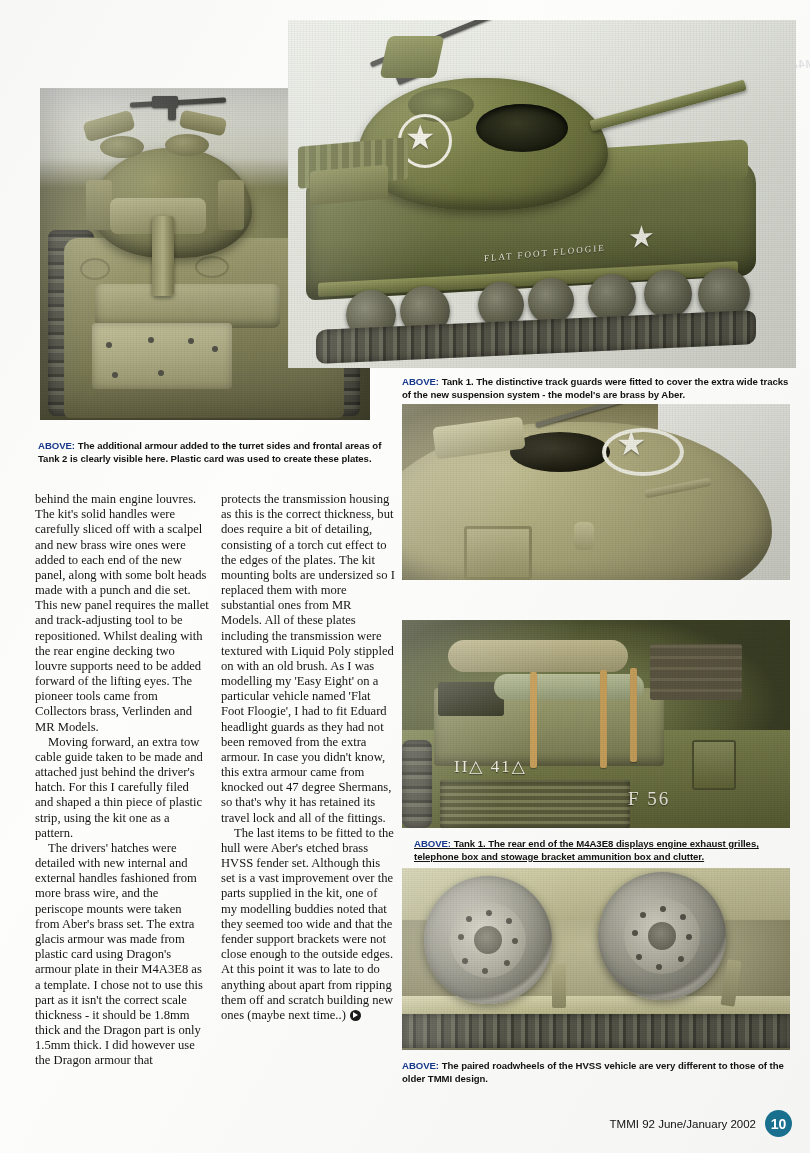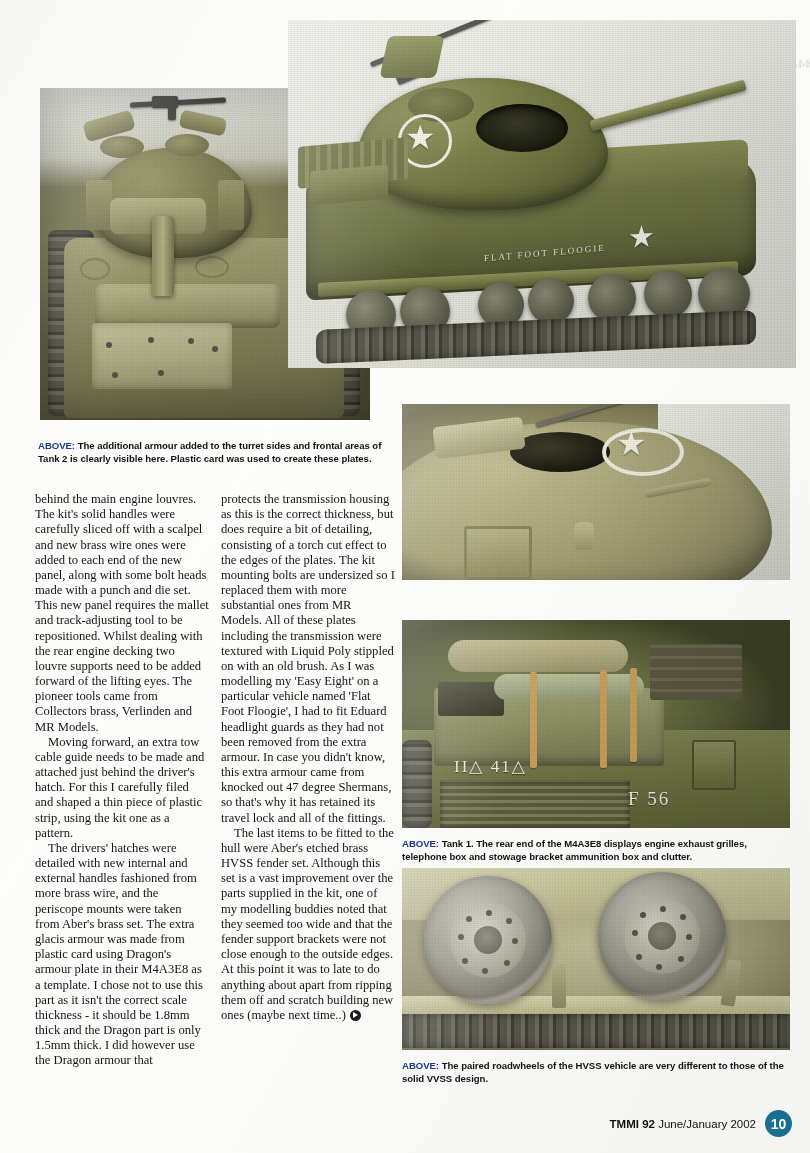--- a/index.html
+++ b/index.html
@@ -100,21 +100,21 @@
   .col p{margin:0;}
   .col p.ind{text-indent:13px;}
   .endmark{display:inline-block;width:11px;height:11px;border-radius:50%;
      background:#1b1b1b;position:relative;top:2px;margin-left:4px;}
   .endmark::after{content:"";position:absolute;left:3.5px;top:2.4px;
      border-left:5px solid #ffffff;border-top:3px solid transparent;border-bottom:3px solid transparent;}
 
   
   .footer{position:absolute;right:18px;bottom:16px;display:flex;align-items:center;gap:9px;}
   .footer-text{font-size:11.5px;color:#111;}
-  .footer-text b{font-weight:bold;}
+  .footer-text b{font-weight:normal;}
   .pagebadge{width:27px;height:27px;border-radius:50%;background:#18708e;color:#fff;
      display:flex;align-items:center;justify-content:center;font-size:14px;font-weight:bold;}
 </style>
 </head>
 <body>
 
 <div class="page">
 
   <div class="bleed b1">NEW SPECIAL FEATURE</div>
   <div class="bleed b2">M4A3 75MM, M4 105MM, M4A3 75MM 'LATE', M4A3 105MM HOWITZER</div>
@@ -231,20 +231,23 @@
     <div class="star" style="left:340px;top:202px;font-size:30px;transform:skewY(-4deg);">★</div>
     <div class="marking" style="left:196px;top:228px;font-size:9px;transform:skewY(-5deg);">FLAT FOOT FLOOGIE</div>
     <div class="sheen"></div>
     <div class="grain"></div>
   </div>
 
   <div class="caption" style="left:38px;top:440px;width:350px;">
     <span class="lead">ABOVE:</span><span> The additional armour added to the turret sides and frontal areas of Tank 2 is clearly visible here. Plastic card was used to create these plates.</span>
   </div>
 
+  <div class="caption" style="left:402px;top:376px;width:390px;">
+    <span class="lead">ABOVE:</span><span> Tank 1. The distinctive track guards were fitted to cover the extra wide tracks of the new suspension system - the model's are brass by Aber.</span>
+  </div>
 
   <div class="photo" style="left:402px;top:404px;width:388px;height:176px;">
     <div class="ph-inner olive3"></div>
 
     <div style="position:absolute;right:0;top:0;width:34%;height:100%;
          background:linear-gradient(180deg,#e9eae3,#d8d9cf);"></div>
 
     <div style="position:absolute;left:-30px;top:18px;width:400px;height:180px;border-radius:50% 46% 30% 30%/60% 62% 40% 40%;
         background:radial-gradient(ellipse at 34% 26%,#c0bc90,#a6a276 52%,#84815c 88%);
         box-shadow:inset 0 -14px 24px rgba(0,0,0,.3);"></div>
@@ -303,21 +306,21 @@
     <div class="strap" style="left:228px;top:48px;width:7px;height:94px;"></div>
 
     <div class="marking" style="left:52px;top:136px;font-size:17px;">II△ 41△</div>
     <div class="marking" style="left:226px;top:168px;font-size:19px;">F 56</div>
 
     <div class="track-v" style="left:0px;top:120px;width:30px;height:88px;"></div>
     <div class="sheen"></div>
       <div class="grain"></div>
   </div>
 
-  <div class="caption" style="left:402px;top:838px;width:390px;">
+  <div class="caption" style="left:414px;top:838px;width:390px;text-decoration:underline;">
     <span class="lead">ABOVE:</span><span> Tank 1. The rear end of the M4A3E8 displays engine exhaust grilles, telephone box and stowage bracket ammunition box and clutter.</span>
   </div>
 
   <div class="photo" style="left:402px;top:868px;width:388px;height:182px;">
     <div class="ph-inner olive5"></div>
 
     <div style="position:absolute;left:0;top:0;width:100%;height:52px;
         background:linear-gradient(180deg,#cdcba2,#b8b58d);"></div>
     <div style="position:absolute;left:0;top:128px;width:100%;height:22px;
         background:linear-gradient(180deg,#d7d5ad,#b3b084);"></div>
@@ -350,26 +353,26 @@
         background:linear-gradient(180deg,#b4b189,#8d8b66);"></div>
     <div style="position:absolute;left:322px;top:92px;width:14px;height:46px;border-radius:2px;
         background:linear-gradient(180deg,#b4b189,#8d8b66);transform:rotate(9deg);"></div>
 
     <div class="track" style="left:0px;top:146px;width:100%;height:34px;border-radius:0;"></div>
     <div class="sheen"></div>
       <div class="grain"></div>
   </div>
 
   <div class="caption" style="left:402px;top:1060px;width:390px;">
-    <span class="lead">ABOVE:</span><span> The paired roadwheels of the HVSS vehicle are very different to those of the solid VVSS design.</span>
+    <span class="lead">ABOVE:</span><span> The paired roadwheels of the HVSS vehicle are very different to those of the older TMMI design.</span>
   </div>
 
   <div class="col" style="left:35px;top:492px;width:174px;">
     <p>behind the main engine louvres. The kit's solid handles were carefully sliced off with a scalpel and new brass wire ones were added to each end of the new panel, along with some bolt heads made with a punch and die set. This new panel requires the mallet and track-adjusting tool to be repositioned. Whilst dealing with the rear engine decking two louvre supports need to be added forward of the lifting eyes. The pioneer tools came from Collectors brass, Verlinden and MR Models.</p>
-    <p class="ind">Moving forward, an extra tow cable guide needs to be made and attached just behind the driver's hatch. For this I carefully filed and shaped a thin piece of plastic strip, using the kit one as a pattern.</p>
+    <p class="ind">Moving forward, an extra tow cable guide taken to be made and attached just behind the driver's hatch. For this I carefully filed and shaped a thin piece of plastic strip, using the kit one as a pattern.</p>
     <p class="ind">The drivers' hatches were detailed with new internal and external handles fashioned from more brass wire, and the periscope mounts were taken from Aber's brass set. The extra glacis armour was made from plastic card using Dragon's armour plate in their M4A3E8 as a template. I chose not to use this part as it isn't the correct scale thickness - it should be 1.8mm thick and the Dragon part is only 1.5mm thick. I did however use the Dragon armour that</p>
   </div>
 
   <div class="col" style="left:221px;top:492px;width:174px;">
     <p>protects the transmission housing as this is the correct thickness, but does require a bit of detailing, consisting of a torch cut effect to the edges of the plates. The kit mounting bolts are undersized so I replaced them with more substantial ones from MR Models. All of these plates including the transmission were textured with Liquid Poly stippled on with an old brush. As I was modelling my 'Easy Eight' on a particular vehicle named 'Flat Foot Floogie', I had to fit Eduard headlight guards as they had not been removed from the extra armour. In case you didn't know, this extra armour came from knocked out 47 degree Shermans, so that's why it has retained its travel lock and all of the fittings.</p>
     <p class="ind"><span>The last items to be fitted to the hull were Aber's etched brass HVSS fender set. Although this set is a vast improvement over the parts supplied in the kit, one of my modelling buddies noted that they seemed too wide and that the fender support brackets were not close enough to the outside edges. At this point it was to late to do anything about apart from ripping them off and scratch building new ones (maybe next time..)</span><span class="endmark"></span></p>
   </div>
 
   <div class="footer">
     <div class="footer-text">

